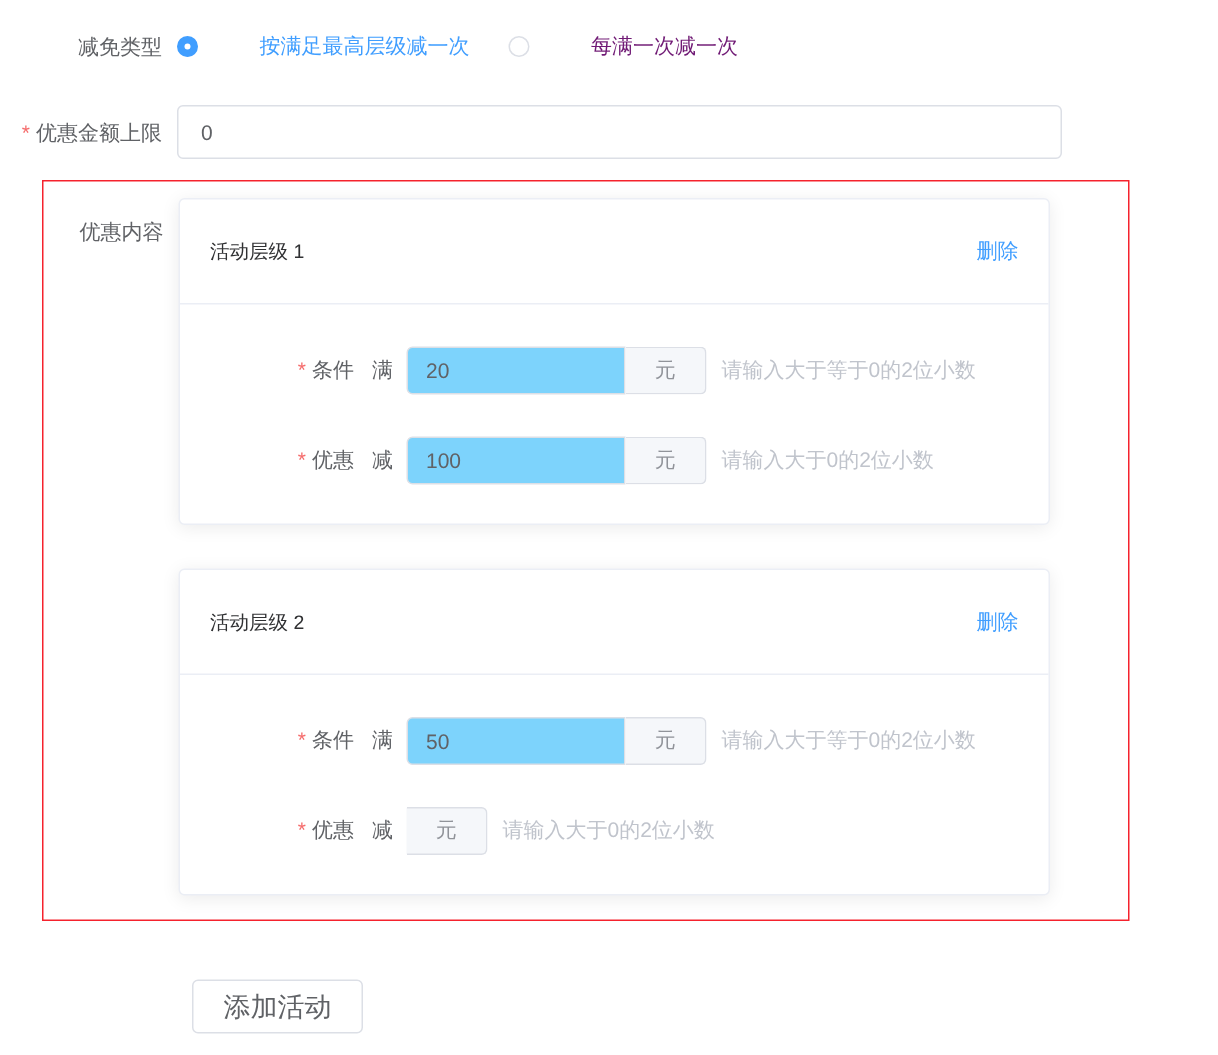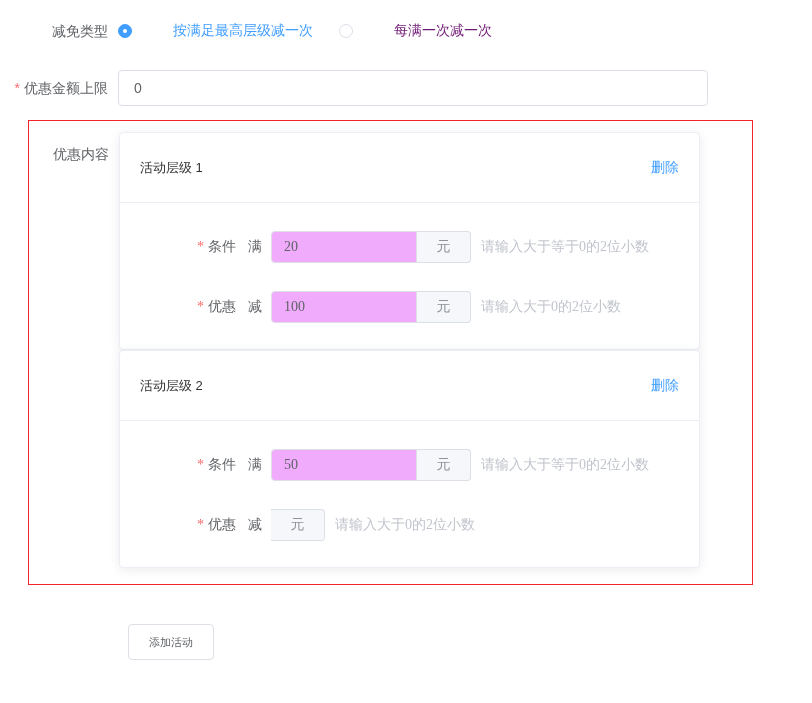--- a/index.html
+++ b/index.html
@@ -53,53 +53,53 @@
   .outline-box .box-label {
     width: 80px; flex: none; text-align: right;
     padding-top: 11px; line-height: 22px; color: #606266;
   }
   .cards { margin-left: 10px; width: 581px; }
 
   .tier-card {
     background: #fff; border: 1px solid #ebeef5; border-radius: 4px;
     box-shadow: 0 2px 12px 0 rgba(0,0,0,0.08);
   }
-  .tier-card + .tier-card { }
+  .tier-card + .tier-card { margin-top: 29px; }
   .card-header {
     height: 70px; padding: 0 20px;
     display: flex; align-items: center; justify-content: space-between;
     border-bottom: 1px solid #ebeef5;
   }
   .card-title { color: #303133; font-size: 13px; }
   .delete-link { color: #409EFF; cursor: pointer; text-decoration: none; }
   .card-body { padding: 28px 20px 26px 20px; }
-  .field-row { display: flex; align-items: center; height: 32px; font-family: Liberation Serif, serif; }
+  .field-row { display: flex; align-items: center; height: 32px; }
   .field-row + .field-row { margin-top: 28px; }
   .field-label { width: 96px; flex: none; text-align: right; color: #606266; }
   .field-prefix { margin: 0 9px 0 12px; color: #606266; }
   .input-group { display: flex; height: 32px; }
   .input-group input {
     width: 146px; height: 32px; border: 1px solid #DCDFE6;
     border-radius: 4px 0 0 4px; padding: 0 12px; font-size: 14px;
-    color: #606266; outline: none; font-family: inherit; background:#f0abfc;
+    color: #606266; outline: none; font-family: inherit; background:#7dd3fc;
   }
   .input-group input.focused { border-color: #409EFF; position: relative; z-index: 1; }
   .input-append {
     width: 54px; height: 32px; background: #F5F7FA;
     border: 1px solid #DCDFE6; border-left: none;
     border-radius: 0 4px 4px 0; color: #909399;
     display: flex; align-items: center; justify-content: center; flex: none;
   }
   .field-hint { margin-left: 10px; color: #C0C4CC; white-space: nowrap; }
 
   .add-btn {
     margin: 39px 0 0 128px;
     height: 36px; padding: 0 20px;
     background: #fff; border: 1px solid #DCDFE6; border-radius: 4px;
-    color: #606266; font-size: 11px; font-family: inherit; cursor: pointer;
+    color: #606266; font-size: 18px; font-family: inherit; cursor: pointer;
   }
 </style>
 </head>
 <body>
 
 <div>
 
   
   <div class="form-row row-type">
     <div class="form-label">减免类型</div>

